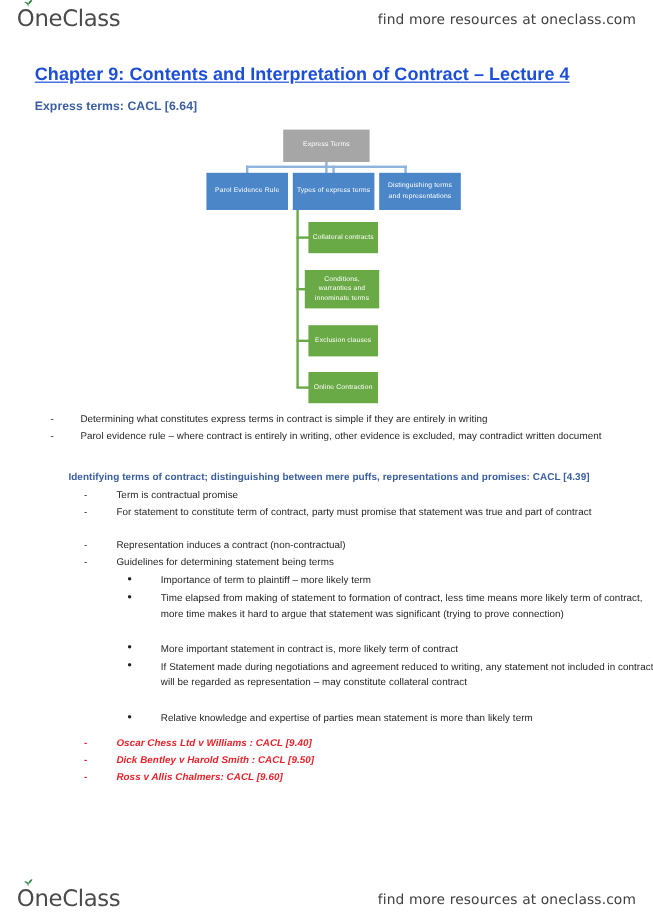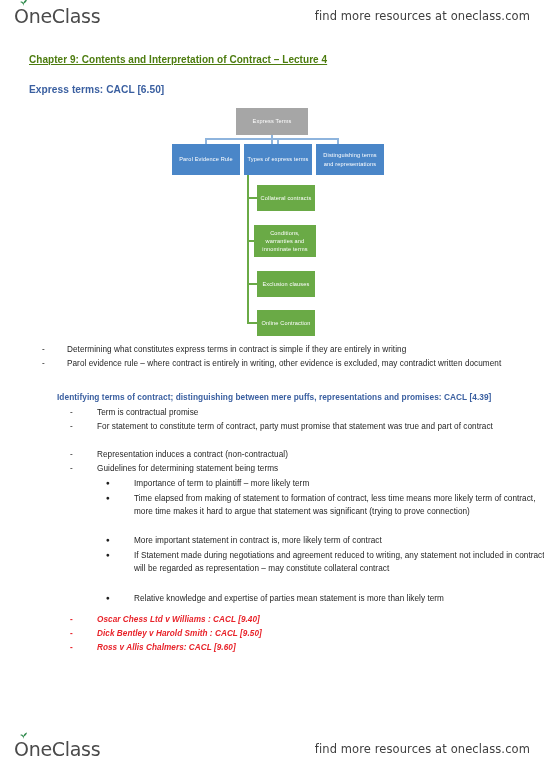--- a/index.html
+++ b/index.html
@@ -58,23 +58,23 @@
     font-size: 11.5px;
     color: #3f3f3f;
     letter-spacing: 0.1px;
   }
 
   
   .doc-title {
     position: absolute;
     left: 29px;
     top: 54px;
-    font-size: 10px;
-    font-weight: bold;
-    color: #4d7c0f;
+    font-size: 15px;
+    font-weight: bold;
+    color: #1d4ed8;
     text-decoration: underline;
     letter-spacing: 0.05px;
     white-space: nowrap;
   }
   .sub-title {
     position: absolute;
     left: 29px;
     top: 84px;
     font-size: 10.2px;
     font-weight: bold;
@@ -171,21 +171,21 @@
       <svg class="leaf" viewBox="0 0 10 8">
         <path d="M5 8 C4.6 5 3 4 1 3.4 C2.4 2.2 4.2 2.8 5 4.6 C5.4 2.4 7 1 9 0.6 C8.6 3 7 4.6 5.4 5.2 Z" fill="#2f8a4c"></path>
       </svg>
     </span>
       <span>neClass</span>
   </div>
   <div class="header-link">find more resources at oneclass.com</div>
 </div>
 
 <div class="doc-title">Chapter 9: Contents and Interpretation of Contract – Lecture 4</div>
-<div class="sub-title">Express terms: CACL [6.50]</div>
+<div class="sub-title">Express terms: CACL [6.64]</div>
 
 <div class="diagram">
 
   <div class="node node-root">Express Terms</div>
 
   <div class="conn" style="left:111px; top:31px; width:2px; height:9px;"></div>
   <div class="conn" style="left:45px; top:34px; width:134px; height:2px;"></div>
   <div class="conn" style="left:45px;  top:34px; width:2px; height:7px;"></div>
   <div class="conn" style="left:117px; top:34px; width:2px; height:7px;"></div>
   <div class="conn" style="left:177px; top:34px; width:2px; height:7px;"></div>

